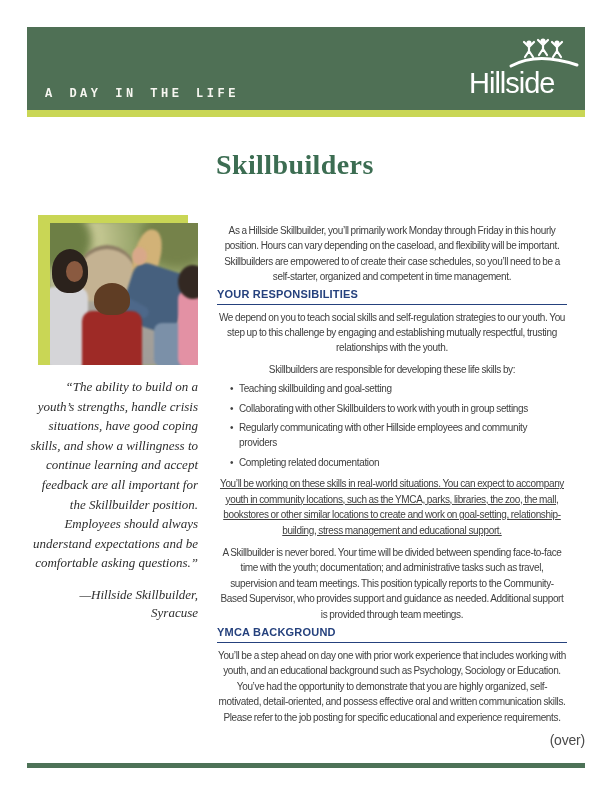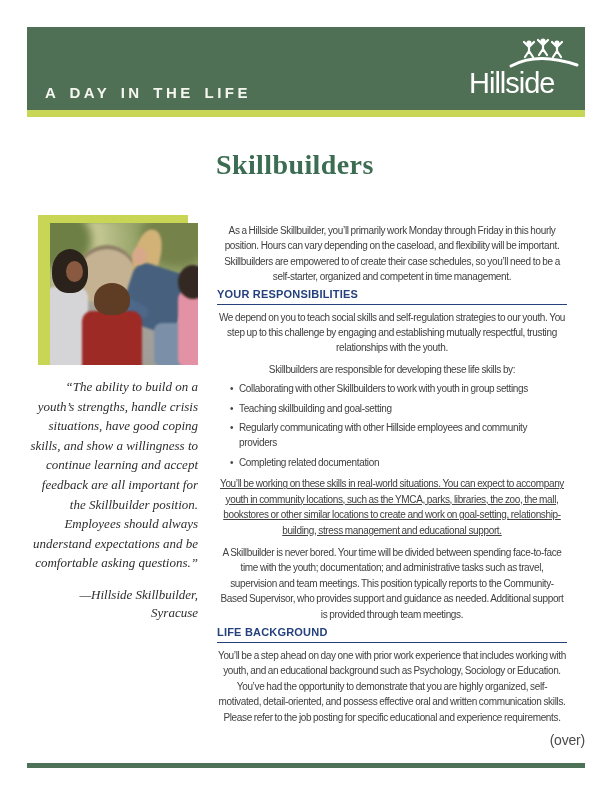--- a/index.html
+++ b/index.html
@@ -14,22 +14,22 @@
   .header-band {
     position:absolute; left:27px; top:27px; width:558px; height:83px;
     background:var(--band-green, #4f7055);
   }
   .header-accent {
     position:absolute; left:27px; top:110px; width:558px; height:7px;
     background:var(--accent-chartreuse, #c8d655);
   }
   .kicker {
     position:absolute; left:18px; bottom:9px;
-    color:#f6f6f0; font-size:15px; font-weight:bold;
-    letter-spacing:3.5px; word-spacing:3px;
+    color:#f6f6f0; font-size:12px; font-weight:bold;
+    letter-spacing:3.5px; word-spacing:3px;font-family:Liberation Mono, monospace;
   }
   .logo { position:absolute; right:4px; top:11px; width:112px; height:66px; }
 
   
   .page-title {
     position:absolute; left:216px; top:149px;
     font-family:"Liberation Serif", serif; font-weight:bold;
     font-size:28px; letter-spacing:0.4px;
     color:var(--title-green, #3c6d52);
   }
@@ -177,29 +177,29 @@
   </div>
 
   <div class="content">
 
     <p class="p-first">As a Hillside Skillbuilder, you’ll primarily work Monday through Friday in this hourly position. Hours can vary depending on the caseload, and flexibility will be important. Skillbuilders are empowered to of create their case schedules, so you’ll need to be a self-starter, organized and competent in time management.</p>
 
     <h2 class="sec-heading mt1">YOUR RESPONSIBILITIES</h2>
     <p class="p-first">We depend on you to teach social skills and self-regulation strategies to our youth. You step up to this challenge by engaging and establishing mutually respectful, trusting relationships with the youth.</p>
     <p class="p-lead">Skillbuilders are responsible for developing these life skills by:</p>
     <ul class="bullet-list">
+      <li>Teaching skillbuilding and goal-setting</li>
       <li>Collaborating with other Skillbuilders to work with youth in group settings</li>
-      <li>Teaching skillbuilding and goal-setting</li>
       <li>Regularly communicating with other Hillside employees and community providers</li>
       <li>Completing related documentation</li>
     </ul>
     <p class="p-after-list">You’ll be working on these skills in real-world situations. You can expect to accompany youth in community locations, such as the YMCA, parks, libraries, the zoo, the mall, bookstores or other similar locations to create and work on goal-setting, relationship-building, stress management and educational support.</p>
     <p class="p-gap2">A Skillbuilder is never bored. Your time will be divided between spending face-to-face time with the youth; documentation; and administrative tasks such as travel, supervision and team meetings. This position typically reports to the Community-Based Supervisor, who provides support and guidance as needed. Additional support is provided through team meetings.</p>
 
-    <h2 class="sec-heading mt2">LIFE BACKGROUND</h2>
+    <h2 class="sec-heading mt2">YMCA BACKGROUND</h2>
     <p class="p-first">You’ll be a step ahead on day one with prior work experience that includes working with youth, and an educational background such as Psychology, Sociology or Education. You’ve had the opportunity to demonstrate that you are highly organized, self-motivated, detail-oriented, and possess effective oral and written communication skills. Please refer to the job posting for specific educational and experience requirements.</p>
 
   </div>
 
   <div class="over-note">(over)</div>
   <div class="footer-bar"></div>
 
 </div>
 
 </body></html>

